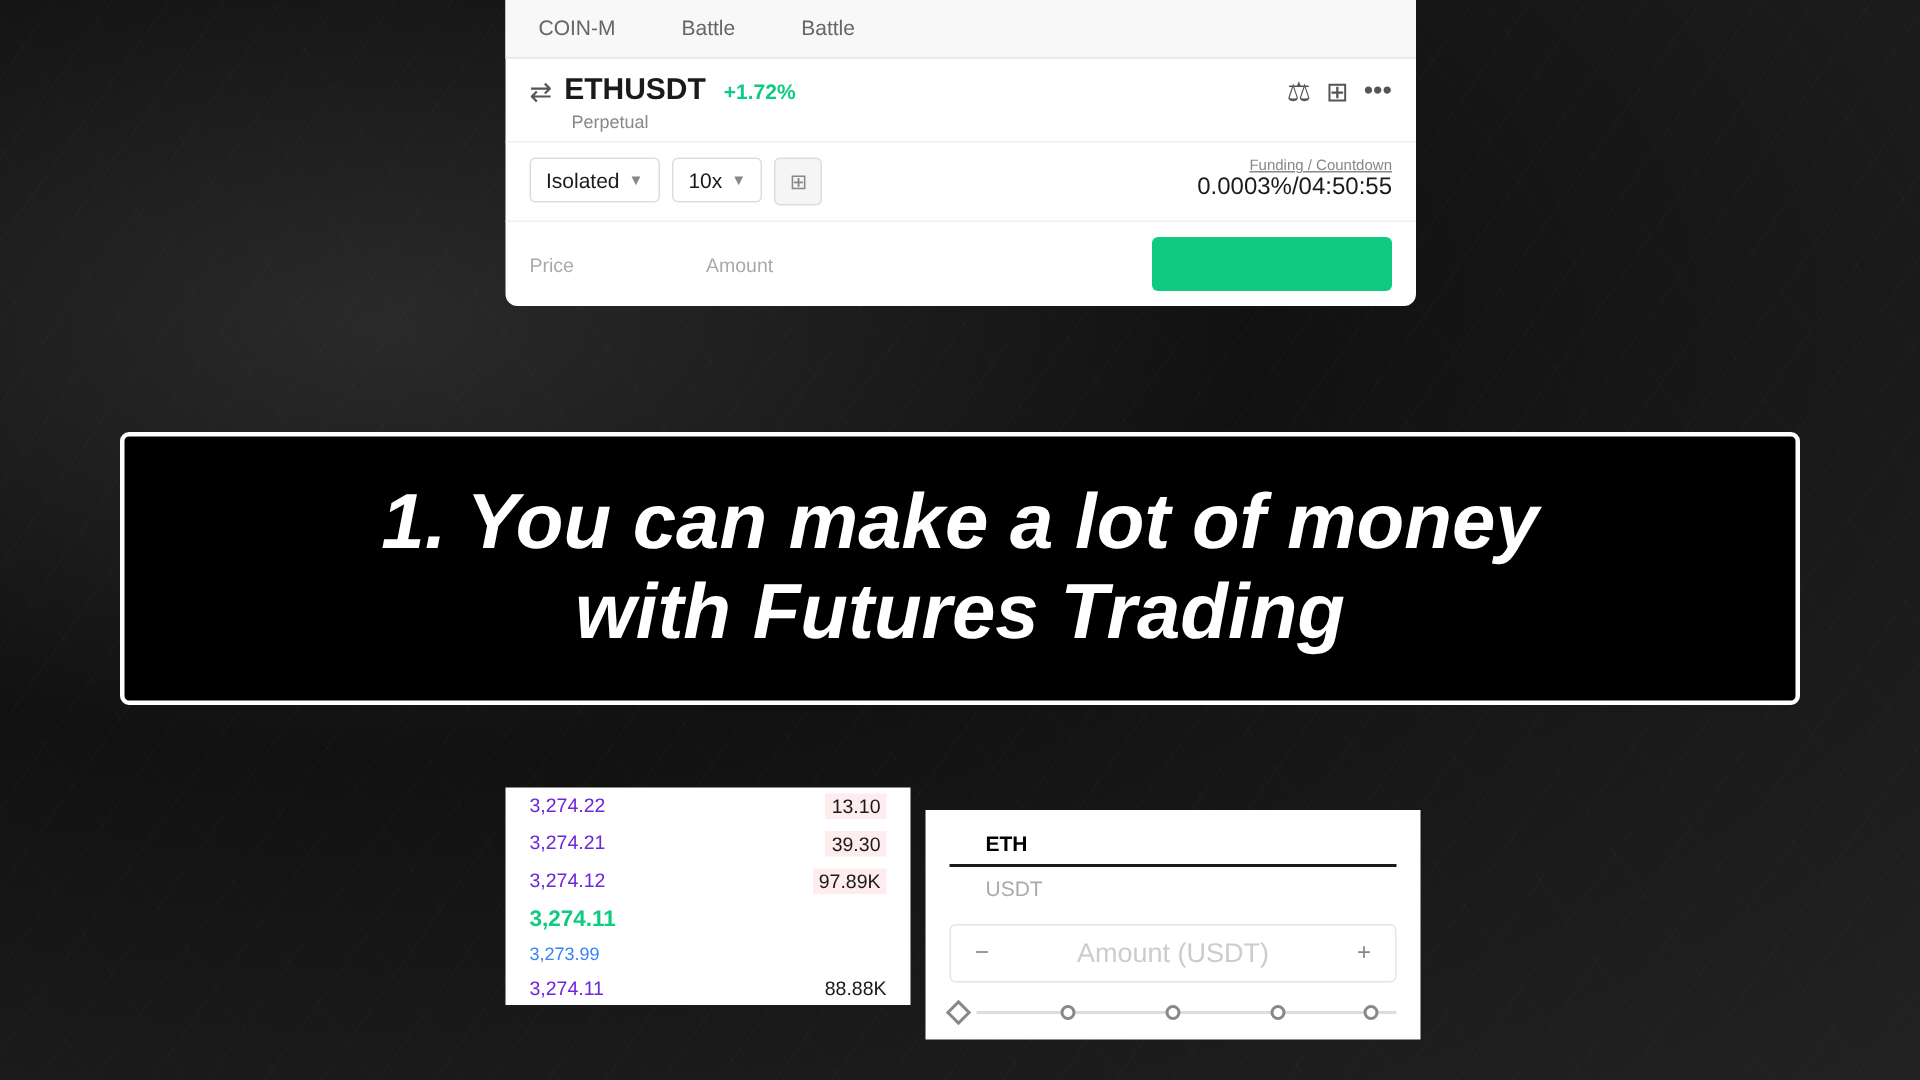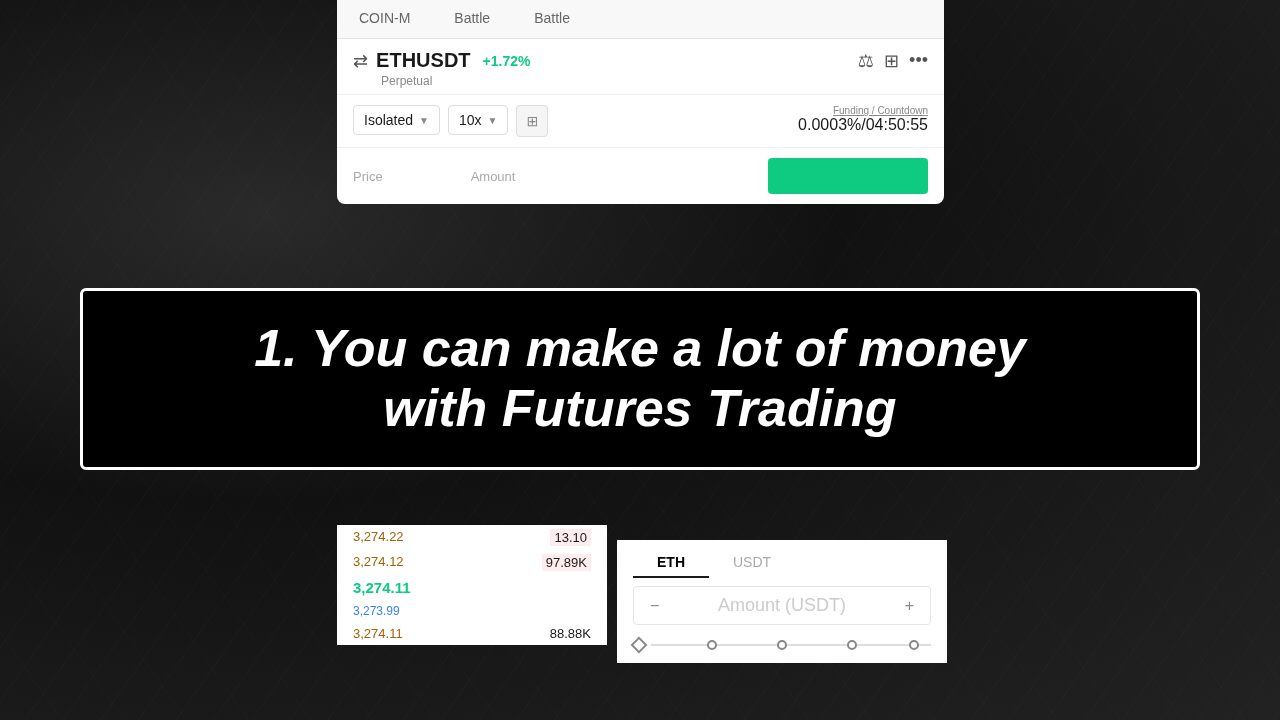--- a/index.html
+++ b/index.html
@@ -217,21 +217,21 @@
       background: #fff;
     }
 
     .order-book-row {
       display: flex;
       justify-content: space-between;
       padding: 4px 16px;
       font-size: 13px;
     }
 
-    .ob-price-red { color: #a16207; }
+    .ob-price-red { color: #6d28d9; }
     .ob-price-green { color: #0ecb81; font-size: 15px; font-weight: 700; }
     .ob-mid { color: #3b82f6; font-size: 12px; }
 
     .ob-vol-red {
       background: rgba(246,70,93,0.1);
       color: #1a1a1a;
       padding: 1px 4px;
     }
 
     .ob-vol-plain { color: #1a1a1a; }
@@ -243,20 +243,21 @@
       left: 617px;
       width: 330px;
       background: #fff;
       padding: 8px 16px;
     }
 
     .asset-tabs {
       display: flex;
       gap: 0;
       margin-bottom: 8px;
+      flex-direction: column;
     }
 
     .asset-tab {
       padding: 6px 24px;
       font-size: 14px;
       cursor: pointer;
       border-bottom: 2px solid transparent;
     }
 
     .asset-tab.active {
@@ -403,20 +404,24 @@
   </div>
 
 </div>
 
 <div class="order-book-left">
   <div class="order-book-row">
     <span class="ob-price-red">3,274.22</span>
     <span class="ob-vol-red">13.10</span>
   </div>
   <div class="order-book-row">
+    <span class="ob-price-red">3,274.21</span>
+    <span class="ob-vol-red">39.30</span>
+  </div>
+  <div class="order-book-row">
     <span class="ob-price-red">3,274.12</span>
     <span class="ob-vol-red">97.89K</span>
   </div>
 
   <div class="order-book-row" style="padding: 4px 16px;">
     <span class="ob-price-green">3,274.11</span>
   </div>
 
   <div class="order-book-row">
     <span class="ob-mid">3,273.99</span>

